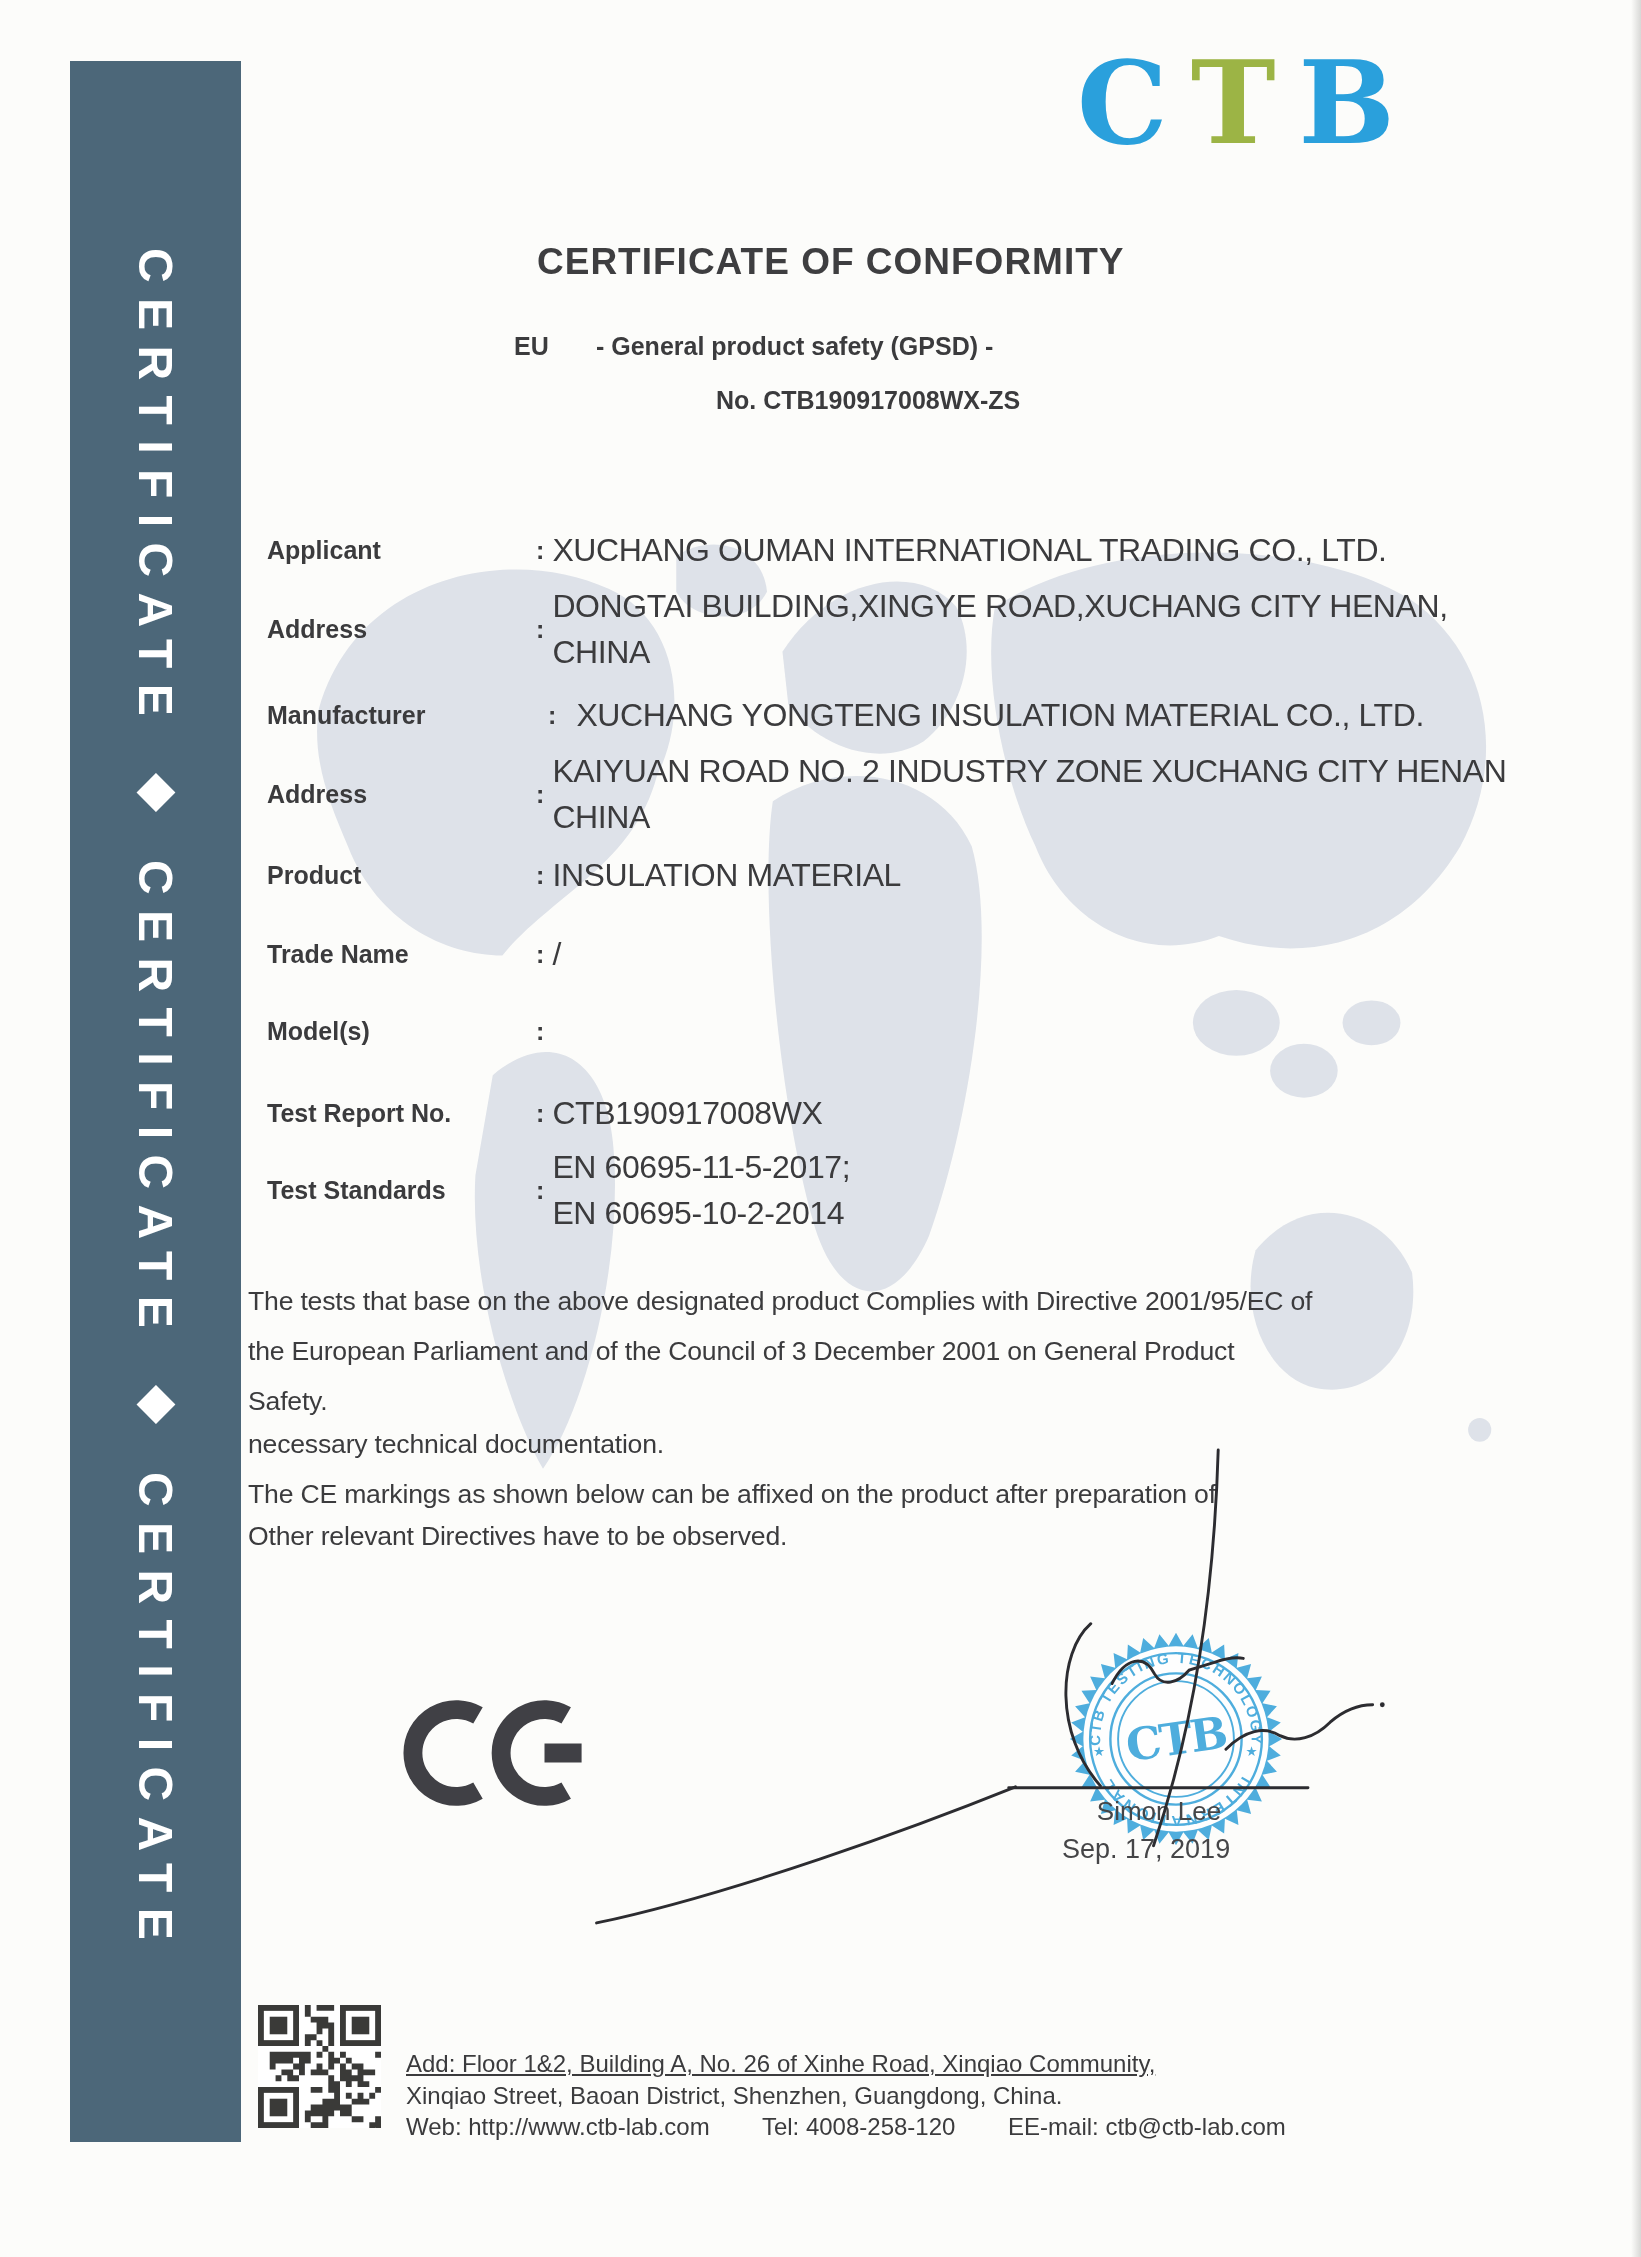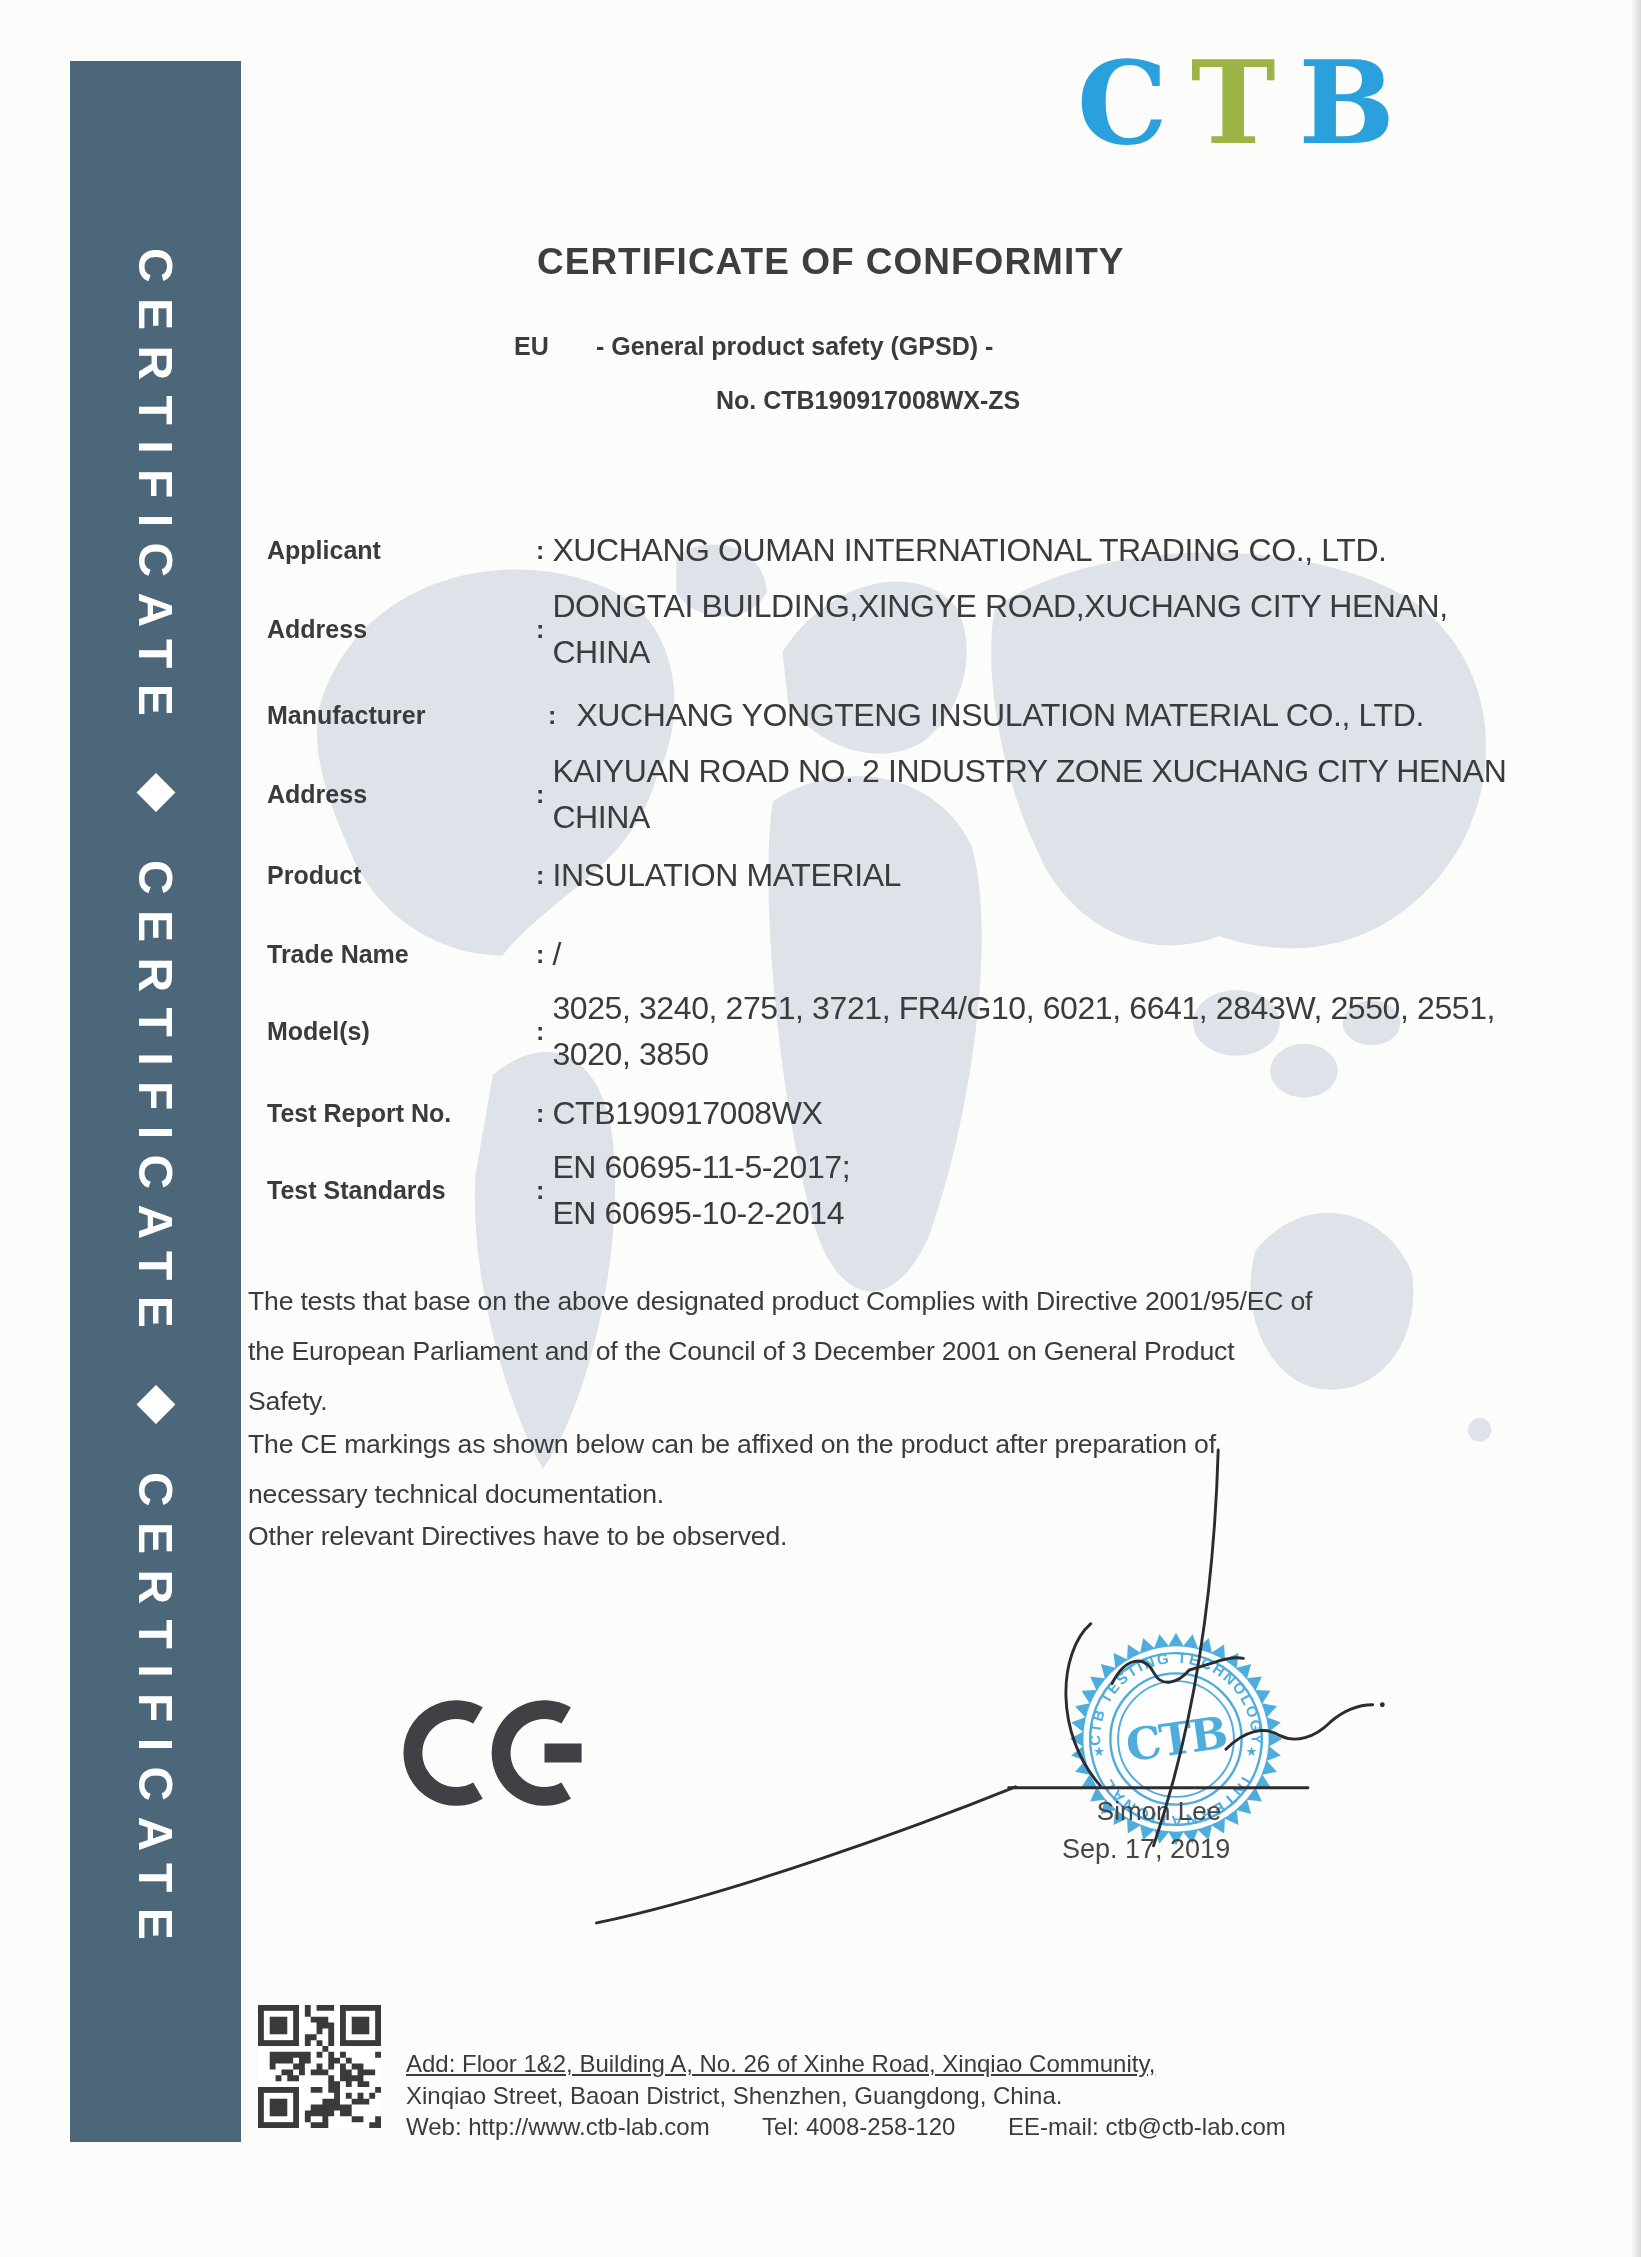--- a/index.html
+++ b/index.html
@@ -142,24 +142,20 @@
   <div class="frow" style="top:925px;height:58px;">
     <div class="flabel">Trade Name</div>
     <div class="fcolon">:</div>
     <div class="fvalue">
         <div>/</div>
       </div>
   </div>
   <div class="frow" style="top:978px;height:106px;">
     <div class="flabel">Model(s)</div>
     <div class="fcolon">:</div>
-    <div class="fvalue">
-      <div>3025, 3240, 2751, 3721, FR4/G10, 6021, 6641, 2843W, 2550, 2551,</div>
-      <div>3020, 3850</div>
-    </div>
   </div>
   <div class="frow" style="top:1084px;height:58px;">
     <div class="flabel">Test Report No.</div>
     <div class="fcolon">:</div>
     <div class="fvalue">
         <div>CTB190917008WX</div>
       </div>
   </div>
   <div class="frow" style="top:1137px;height:106px;">
     <div class="flabel">Test Standards</div>
@@ -169,22 +165,22 @@
       <div>EN 60695-10-2-2014</div>
     </div>
   </div>
 
   <div class="para" style="top:1276px;">
     <div>The tests that base on the above designated product Complies with Directive 2001/95/EC of</div>
     <div>the European Parliament and of the Council of 3 December 2001 on General Product</div>
     <div>Safety.</div>
   </div>
   <div class="para" style="top:1419px;">
+    <div>necessary technical documentation.</div>
     <div>The CE markings as shown below can be affixed on the product after preparation of</div>
-    <div>necessary technical documentation.</div>
   </div>
   <div class="para" style="top:1511px;">
     <div>Other relevant Directives have to be observed.</div>
   </div>
 
   <div class="ce">
     <svg width="210" height="170" viewBox="0 0 300 175">
       <g fill="none" stroke="#404045" stroke-width="27">
         <path d="M 110 33.8 A 62 62 0 1 0 110 141.2"></path>
         <path d="M 236 33.8 A 62 62 0 1 0 236 141.2"></path>

